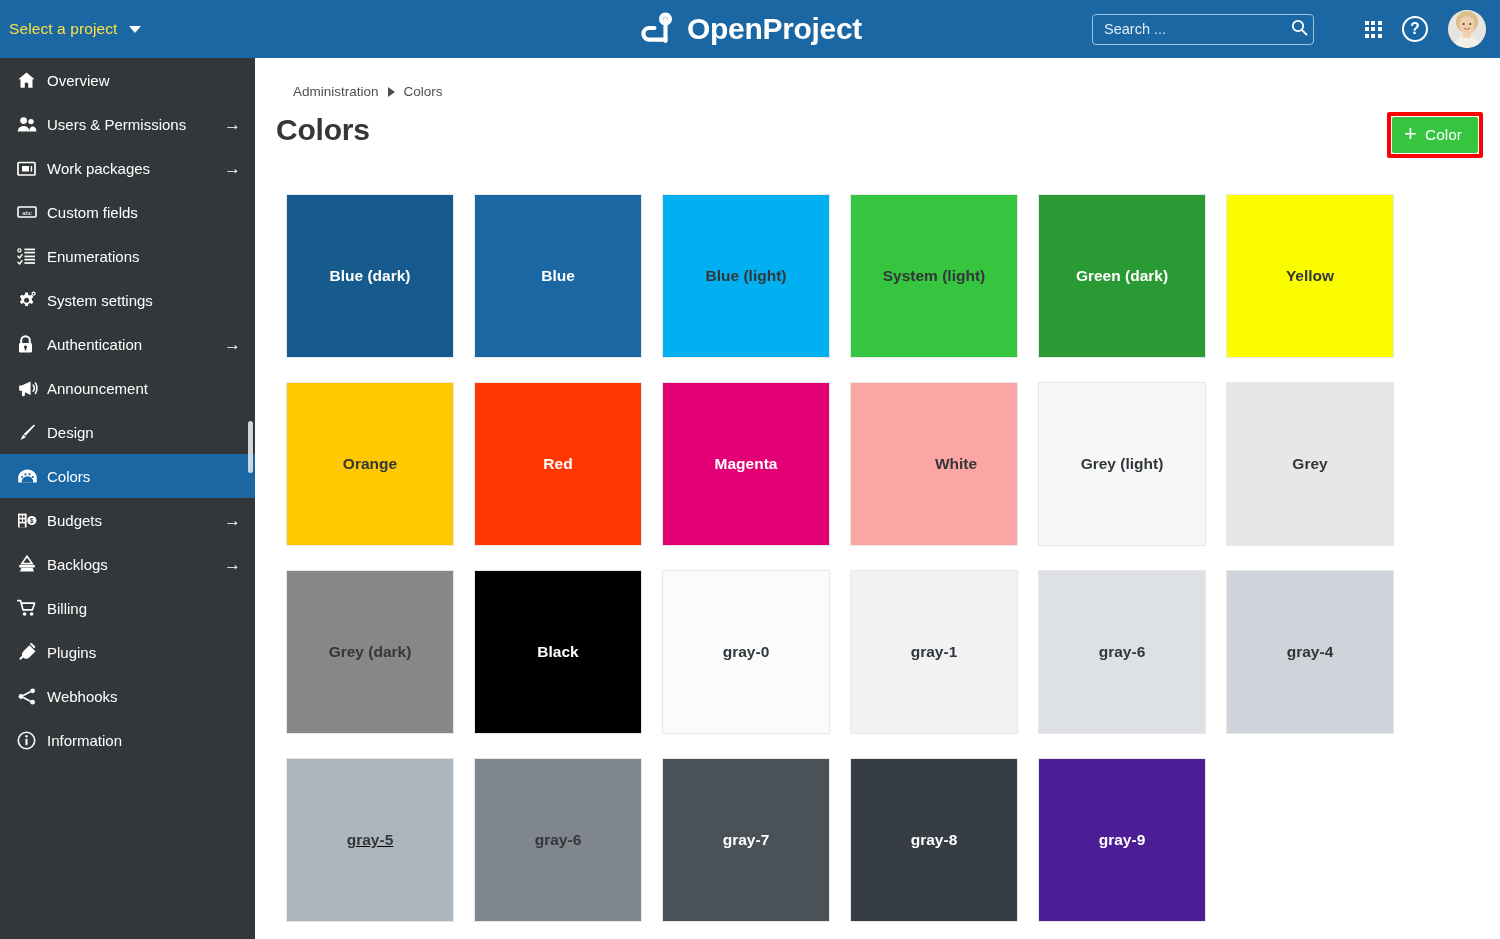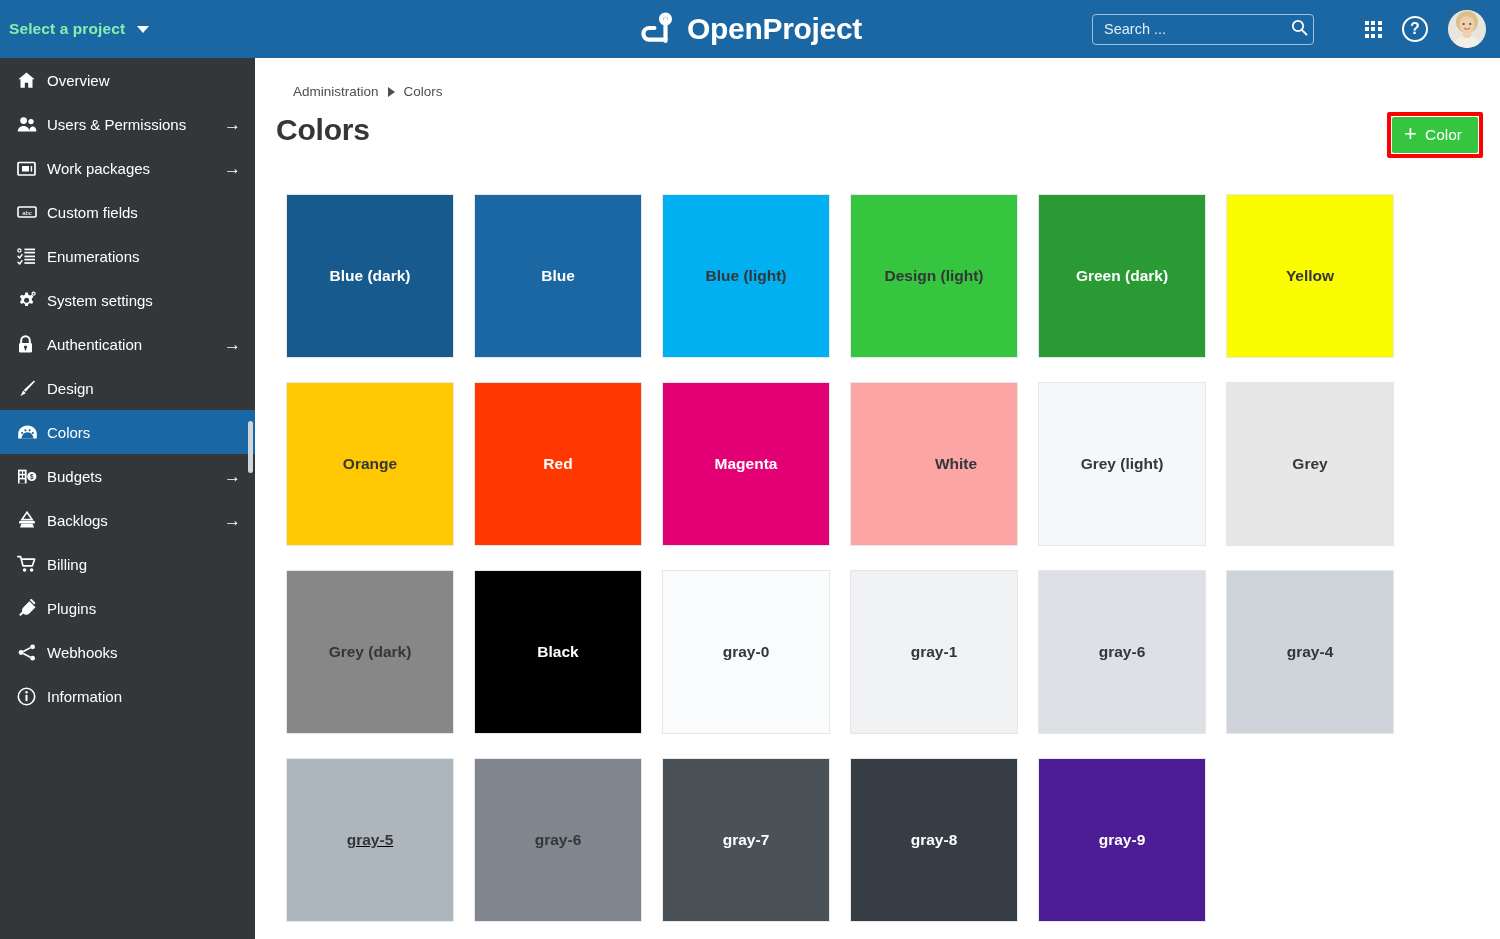--- a/index.html
+++ b/index.html
@@ -26,23 +26,23 @@
   #project-select {
     width: 255px;
     height: 58px;
     display: flex;
     align-items: center;
     padding-left: 9px;
     cursor: pointer;
     flex: 0 0 auto;
   }
   #project-select .ps-label {
-    color: #86efac;
+    color: #fde047;
     font-size: 15.5px;
-    font-weight: bold;
+    font-weight: normal;
     letter-spacing: .1px;
   }
   .caret-down {
     width: 0; height: 0;
     border-left: 6px solid transparent;
     border-right: 6px solid transparent;
     border-top: 7px solid #ffffff;
     margin-left: 12px;
   }
 
@@ -428,20 +428,31 @@
             <rect x="2" y="8" width="13" height="9.6" rx="1.4" fill="#fff"></rect>
             <circle cx="8.5" cy="12" r="1.6" fill="#333739"></circle>
             <rect x="7.8" y="12.4" width="1.4" height="3" fill="#333739"></rect>
           </svg>
         </span>
         <span class="side-label">Authentication</span>
         <span class="side-arrow">→</span>
       </div>
       <div class="side-item">
         <span class="side-icon">
+          <svg width="21" height="17" viewBox="0 0 21 17">
+            <path d="M13.6 1.4 4.6 5.6H2.2v5.2h2.4l9 4.2z" fill="#fff"></path>
+            <rect x="4.9" y="10.6" width="3" height="5.6" rx="1.2" fill="#fff"></rect>
+            <path d="M16.2 5.2c1.2 1.6 1.2 4.4 0 6" stroke="#fff" stroke-width="1.6" fill="none" stroke-linecap="round"></path>
+            <path d="M18.4 3c2 2.6 2 8 0 10.4" stroke="#fff" stroke-width="1.6" fill="none" stroke-linecap="round"></path>
+          </svg>
+        </span>
+        <span class="side-label">Announcement</span>
+      </div>
+      <div class="side-item">
+        <span class="side-icon">
           <svg width="19" height="19" viewBox="0 0 19 19">
             <path d="M17 1.6 6.8 11l1.8 1.8L18 2.6z" fill="#fff"></path>
             <path d="M6.2 11.6 3.4 17l5.4-2.8z" fill="#fff"></path>
           </svg>
         </span>
         <span class="side-label">Design</span>
       </div>
       <div class="side-item active">
         <span class="side-icon">
           <svg width="21" height="17" viewBox="0 0 21 17">
@@ -549,21 +560,21 @@
       <div class="swatch" style="background: rgb(23, 90, 142);">
         <span class="swatch-label" style="color: rgb(255, 255, 255);">Blue (dark)</span>
       </div>
       <div class="swatch" style="background: rgb(26, 103, 163);">
         <span class="swatch-label" style="color: rgb(255, 255, 255);">Blue</span>
       </div>
       <div class="swatch" style="background: rgb(0, 176, 240);">
         <span class="swatch-label" style="color: rgb(51, 55, 57);">Blue (light)</span>
       </div>
       <div class="swatch" style="background: rgb(53, 197, 63);">
-        <span class="swatch-label" style="color: rgb(51, 55, 57);">Design (light)</span>
+        <span class="swatch-label" style="color: rgb(51, 55, 57);">System (light)</span>
       </div>
       <div class="swatch" style="background: rgb(42, 154, 53);">
         <span class="swatch-label" style="color: rgb(255, 255, 255);">Green (dark)</span>
       </div>
       <div class="swatch" style="background: rgb(252, 252, 0);">
         <span class="swatch-label" style="color: rgb(51, 55, 57);">Yellow</span>
       </div>
       <div class="swatch" style="background: rgb(255, 200, 0);">
         <span class="swatch-label" style="color: rgb(51, 55, 57);">Orange</span>
       </div>

